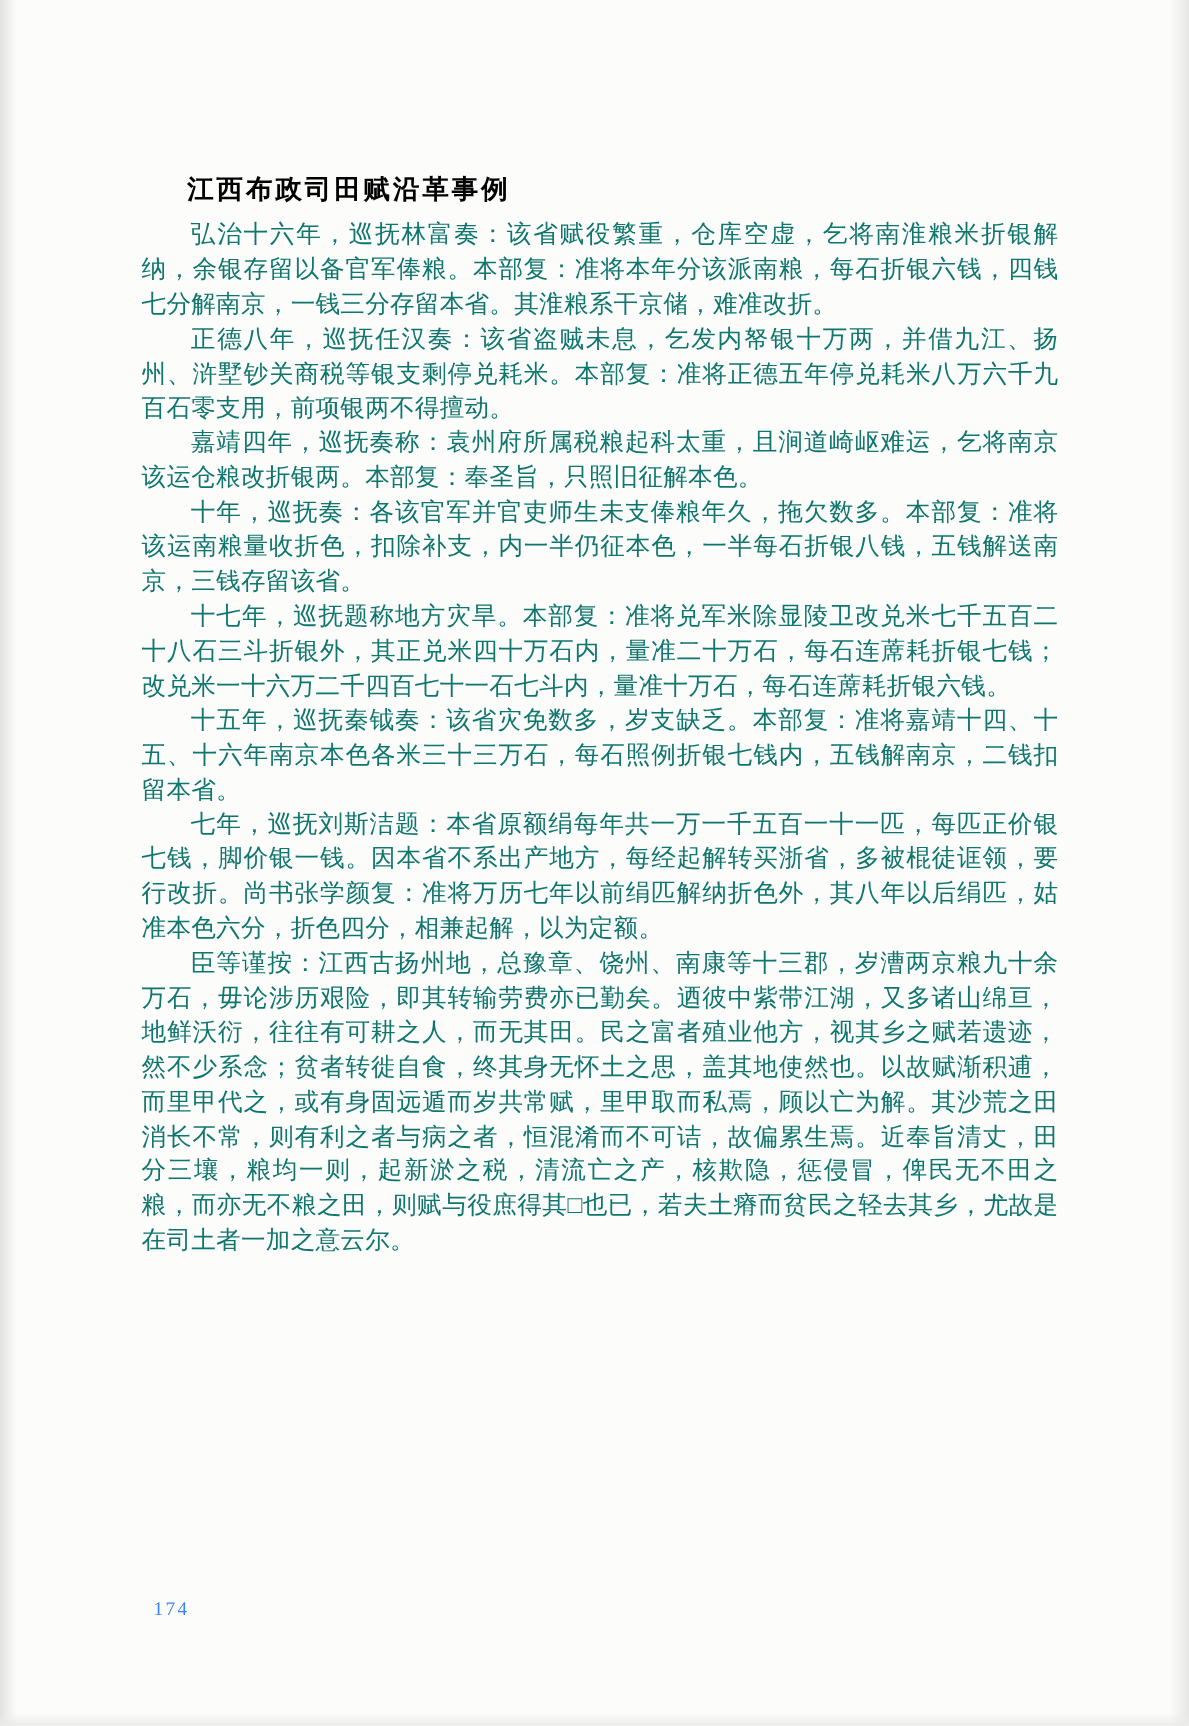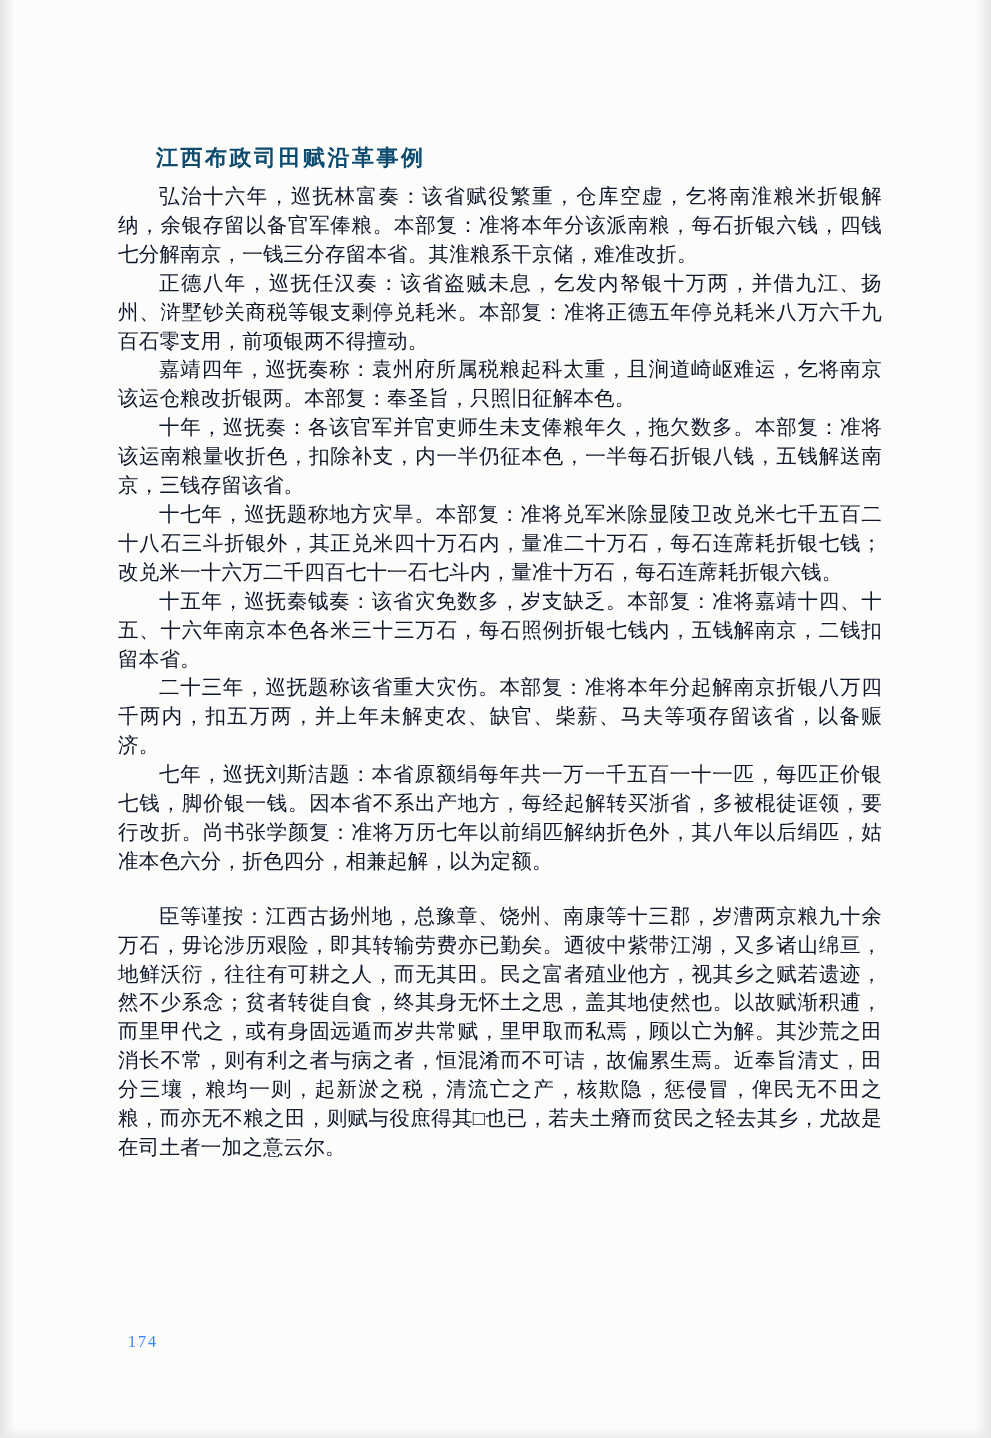--- a/index.html
+++ b/index.html
@@ -37,34 +37,33 @@
     position: absolute;
     left: 118px;
     top: 144px;
     width: 764px;
   }
   .doc-title {
     margin: 0 0 10px 38px;
     font-size: 22px;
     font-weight: bold;
     letter-spacing: 2.5px;
-    color: #0c4a6e;
+    color: #000000;
     line-height: 28px;
   }
   .body-paragraph {
     margin: 0;
     font-size: 20.5px;
     line-height: 28.9px;
-    color: #0f172a;
+    color: #0f766e;
     text-align: justify;
     text-indent: 2em;
     letter-spacing: 0.2px;
   }
   .commentary {
-    margin-top: 26px;
   }
   .page-number {
     position: absolute;
     left: 128px;
     top: 1333px;
     font-size: 16px;
     letter-spacing: 2px;
     color: #3b82f6;
   }
 </style>
@@ -77,19 +76,18 @@
 
 <div class="content">
   <h1 class="doc-title">江西布政司田赋沿革事例</h1>
 
   <p class="body-paragraph">弘治十六年，巡抚林富奏：该省赋役繁重，仓库空虚，乞将南淮粮米折银解纳，余银存留以备官军俸粮。本部复：准将本年分该派南粮，每石折银六钱，四钱七分解南京，一钱三分存留本省。其淮粮系干京储，难准改折。</p>
   <p class="body-paragraph">正德八年，巡抚任汉奏：该省盗贼未息，乞发内帑银十万两，并借九江、扬州、浒墅钞关商税等银支剩停兑耗米。本部复：准将正德五年停兑耗米八万六千九百石零支用，前项银两不得擅动。</p>
   <p class="body-paragraph">嘉靖四年，巡抚奏称：袁州府所属税粮起科太重，且涧道崎岖难运，乞将南京该运仓粮改折银两。本部复：奉圣旨，只照旧征解本色。</p>
   <p class="body-paragraph">十年，巡抚奏：各该官军并官吏师生未支俸粮年久，拖欠数多。本部复：准将该运南粮量收折色，扣除补支，内一半仍征本色，一半每石折银八钱，五钱解送南京，三钱存留该省。</p>
   <p class="body-paragraph">十七年，巡抚题称地方灾旱。本部复：准将兑军米除显陵卫改兑米七千五百二十八石三斗折银外，其正兑米四十万石内，量准二十万石，每石连蓆耗折银七钱；改兑米一十六万二千四百七十一石七斗内，量准十万石，每石连蓆耗折银六钱。</p>
   <p class="body-paragraph">十五年，巡抚秦钺奏：该省灾免数多，岁支缺乏。本部复：准将嘉靖十四、十五、十六年南京本色各米三十三万石，每石照例折银七钱内，五钱解南京，二钱扣留本省。</p>
-  <p class="body-paragraph">二十三年，巡抚题称该省重大灾伤。本部复：准将本年分起解南京折银八万四千两内，扣五万两，并上年未解吏农、缺官、柴薪、马夫等项存留该省，以备赈济。</p>
   <p class="body-paragraph">七年，巡抚刘斯洁题：本省原额绢每年共一万一千五百一十一匹，每匹正价银七钱，脚价银一钱。因本省不系出产地方，每经起解转买浙省，多被棍徒诓领，要行改折。尚书张学颜复：准将万历七年以前绢匹解纳折色外，其八年以后绢匹，姑准本色六分，折色四分，相兼起解，以为定额。</p>
 
   <p class="body-paragraph commentary">臣等谨按：江西古扬州地，总豫章、饶州、南康等十三郡，岁漕两京粮九十余万石，毋论涉历艰险，即其转输劳费亦已勤矣。迺彼中紫带江湖，又多诸山绵亘，地鲜沃衍，往往有可耕之人，而无其田。民之富者殖业他方，视其乡之赋若遗迹，然不少系念；贫者转徙自食，终其身无怀土之思，盖其地使然也。以故赋渐积逋，而里甲代之，或有身固远遁而岁共常赋，里甲取而私焉，顾以亡为解。其沙荒之田消长不常，则有利之者与病之者，恒混淆而不可诘，故偏累生焉。近奉旨清丈，田分三壤，粮均一则，起新淤之税，清流亡之产，核欺隐，惩侵冒，俾民无不田之粮，而亦无不粮之田，则赋与役庶得其□也已，若夫土瘠而贫民之轻去其乡，尤故是在司土者一加之意云尔。</p>
 </div>
 
 <div class="page-number">174</div>
 
 </body></html>

